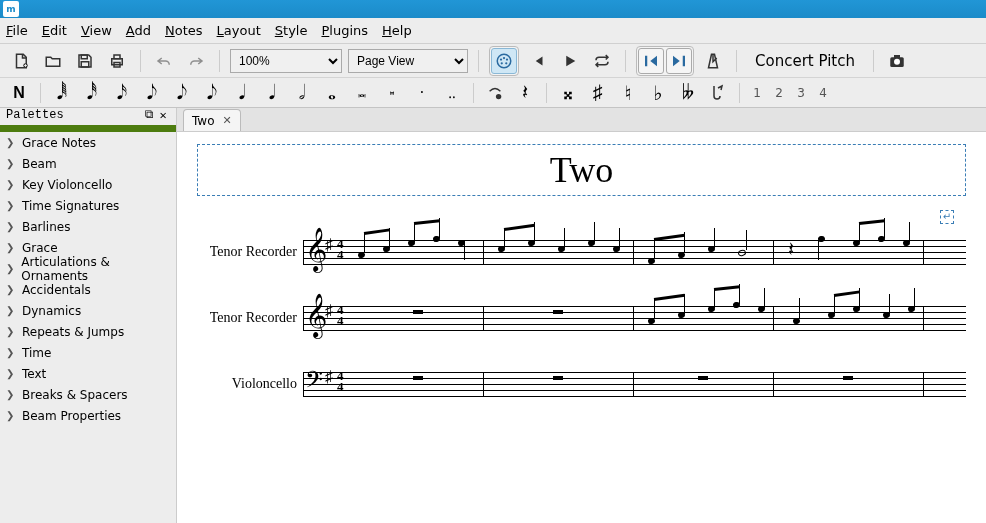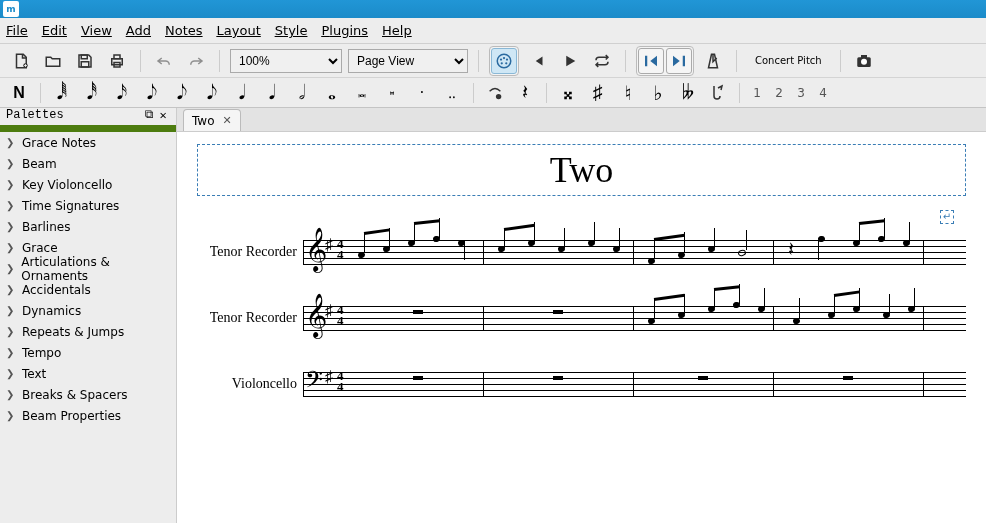--- a/index.html
+++ b/index.html
@@ -1,21 +1,21 @@
 <!DOCTYPE html>
 <html><head>
 <meta charset="utf-8">
 <style>
 * { box-sizing: border-box; margin: 0; padding: 0; }
 html, body { width: 986px; height: 523px; font-family: "DejaVu Sans", sans-serif; font-size: 13px; overflow: hidden; background: #e8e8e8; }
 .titlebar { height: 18px; background: linear-gradient(#2196d6, #1b8bc9); color: #fff; display: flex; align-items: center; font-size: 11px; font-weight: bold; }
 .titlebar .logo { width: 16px; height: 16px; margin: 1px 3px; background: #fff; border-radius: 2px; display: flex; align-items: center; justify-content: center; color: #1b8bc9; font-size: 9px; font-weight: bold; }
 .titlebar .title { flex: 1; text-align: center; }
 .menubar { height: 26px; background: #ededed; border-bottom: 1px solid #d0d0d0; display: flex; align-items: center; padding: 0 6px; gap: 14px; }
-.menubar span { cursor: default; text-decoration: underline; }
+.menubar span { cursor: default; }
 .menubar span u { text-decoration: underline; }
 .toolbar1 { height: 34px; background: #ededed; border-bottom: 1px solid #d4d4d4; display: flex; align-items: center; padding: 0 8px; gap: 6px; }
 .toolbar1 .sep { width: 1px; height: 22px; background: #ccc; margin: 0 4px; }
 .tbtn { width: 26px; height: 26px; display: flex; align-items: center; justify-content: center; border-radius: 3px; cursor: pointer; }
 .tbtn svg { width: 18px; height: 18px; }
 .tbtn.blue { background: #cfe7f5; border: 1px solid #8ab8d6; }
 .tbtn.box { border: 1px solid #aaa; background: #f5f5f5; }
 .tbtn-group { display: flex; gap: 2px; border: 1px solid #bbb; border-radius: 4px; background: #f3f3f3; padding: 1px; }
 select { height: 24px; border: 1px solid #aaa; background: #f0f0f0; font-size: 12px; padding: 0 4px; }
 .toolbar2 { height: 30px; background: #ededed; border-bottom: 1px solid #c4c4c4; display: flex; align-items: center; padding: 0 8px; gap: 8px; }
@@ -48,21 +48,21 @@
 .barline { position: absolute; top: 8px; width: 1px; height: 24px; background: #000; }
 .clef { position: absolute; left: 2px; top: -2px; font-family: serif; font-size: 38px; line-height: 38px; }
 .keysig { position: absolute; left: 22px; top: 4px; font-family: serif; font-size: 16px; }
 .timesig { position: absolute; left: 34px; top: 6px; font-family: "Times New Roman", serif; font-size: 13px; font-weight: bold; line-height: 11px; text-align: center; }
 .note { position: absolute; width: 7px; height: 6px; background: #000; border-radius: 50%; transform: rotate(-15deg); }
 .stem { position: absolute; width: 1px; height: 20px; background: #000; }
 .rest-whole { position: absolute; width: 10px; height: 4px; background: #000; top: 12px; }
 .rest-q { position: absolute; font-family: serif; font-size: 20px; top: 6px; }
 .beam { position: absolute; height: 3px; background: #000; }
 .voice-num { font-size: 12px; color: #555; width: 14px; text-align: center; cursor: pointer; }
-.concert-pitch { font-size: 10px; padding: 0 8px; cursor: pointer; }
+.concert-pitch { font-size: 15px; padding: 0 8px; cursor: pointer; }
 </style>
 </head>
 <body>
 
 <div class="titlebar">
   <div class="logo">m</div>
 </div>
 
 <div class="menubar">
   <span><u>F</u>ile</span>
@@ -266,21 +266,21 @@
         <div class="palette-item">
           <span class="chev">❯</span>
           <span>Dynamics</span>
         </div>
         <div class="palette-item">
           <span class="chev">❯</span>
           <span>Repeats &amp; Jumps</span>
         </div>
         <div class="palette-item">
           <span class="chev">❯</span>
-          <span>Tempo</span>
+          <span>Time</span>
         </div>
         <div class="palette-item">
           <span class="chev">❯</span>
           <span>Text</span>
         </div>
         <div class="palette-item">
           <span class="chev">❯</span>
           <span>Breaks &amp; Spacers</span>
         </div>
         <div class="palette-item">

